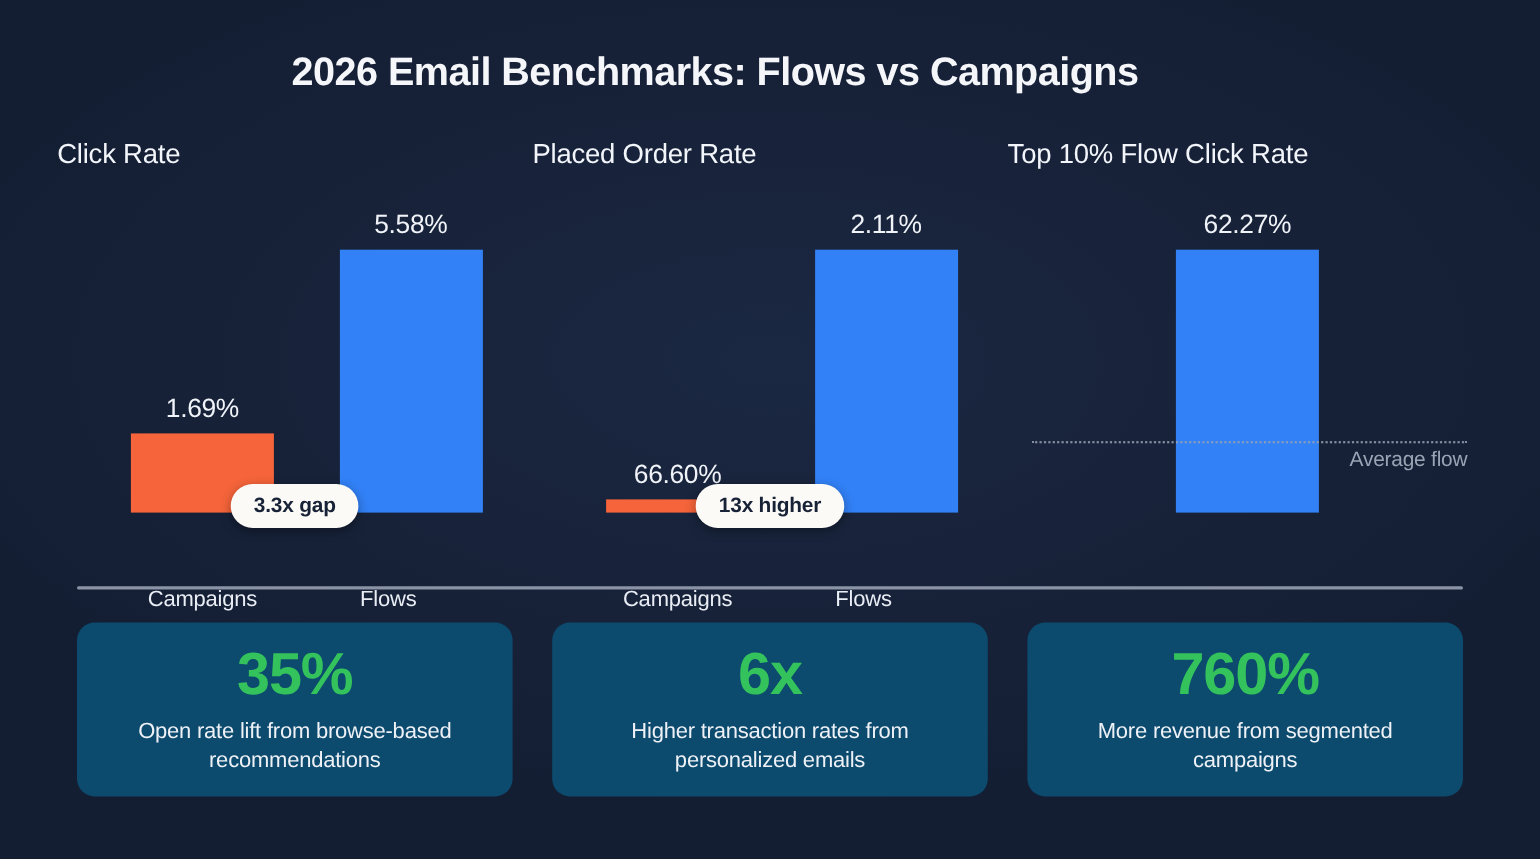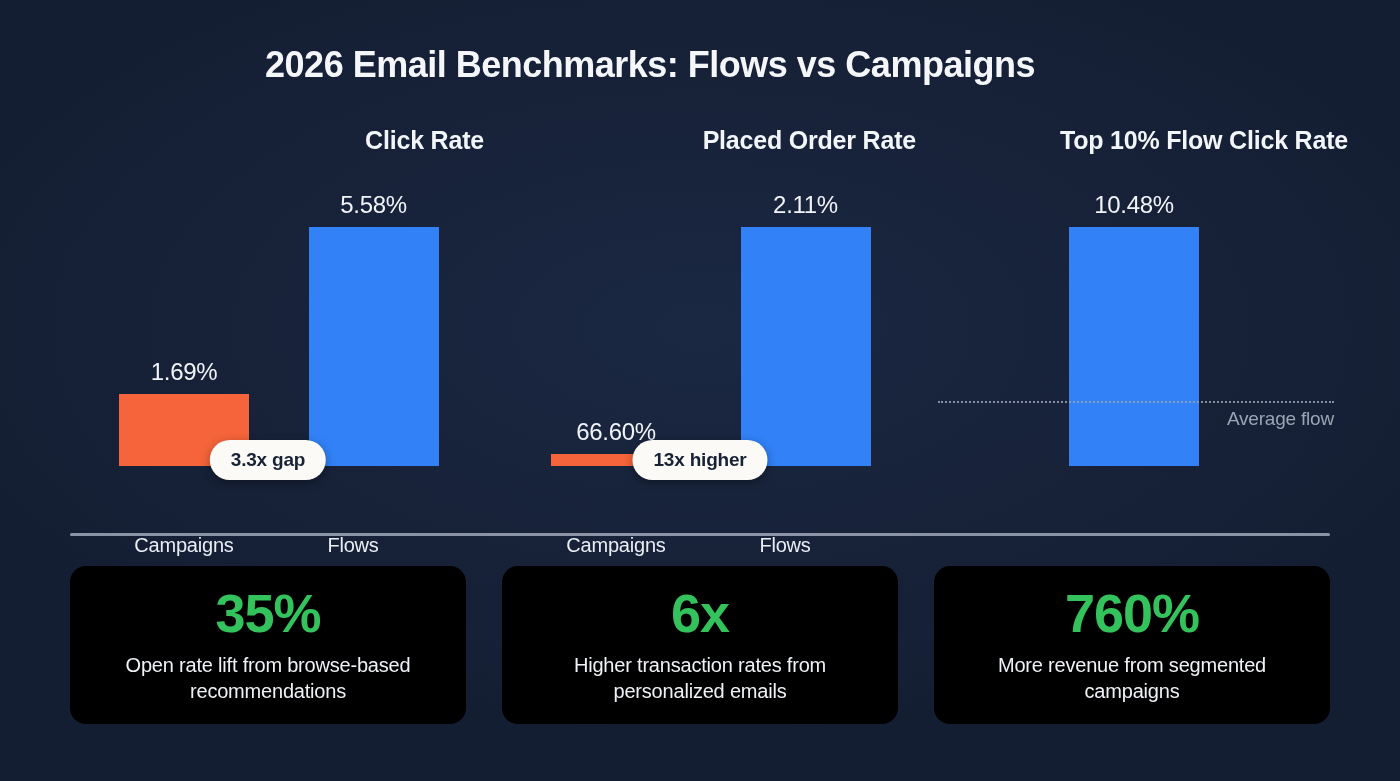--- a/index.html
+++ b/index.html
@@ -32,22 +32,22 @@
 
   
   .panels { position:absolute; left:0; top:126px; width:1400px; height:390px; }
   .panel { position:absolute; top:0; height:390px; }
   .panel-1 { left:52px;  width:432px; }
   .panel-2 { left:484px; width:432px; }
   .panel-3 { left:916px; width:432px; }
 
   .panel-title {
     position:absolute; left:0; top:0; width:100%;
-    text-align:right;
-    font-size:25px; font-weight:bold;
+    text-align:left;
+    font-size:25px; font-weight:normal;
     color:#f2f5fa;
     letter-spacing:-0.2px;
   }
 
   
   .plot { position:absolute; left:0; top:56px; width:100%; height:284px; }
 
   .bar-slot {
     position:absolute; bottom:0; width:130px;
     display:flex; flex-direction:column; align-items:center; justify-content:flex-end;
@@ -122,21 +122,21 @@
     position:absolute; left:70px; top:533px; width:1260px; height:3px;
     background:#8b94a6;
     border-radius:2px;
   }
 
   
   .cards { position:absolute; left:0; top:566px; width:1400px; height:158px; }
   .card {
     position:absolute; top:0;
     width:396px; height:158px;
-    background:#000000;
+    background:#0c4a6e;
     border-radius:16px;
     display:flex; flex-direction:column;
     align-items:center; justify-content:center;
     padding:0 20px;
   }
   .card-1 { left:70px; }
   .card-2 { left:502px; }
   .card-3 { left:934px; }
 
   .card-number {
@@ -213,21 +213,21 @@
 
         <div class="pill">13x higher</div>
       </div>
     </div>
 
     <div class="panel panel-3">
       <div class="panel-title">Top 10% Flow Click Rate</div>
       <div class="plot">
 
         <div class="bar-slot slot-solo">
-          <div class="bar-value">10.48%</div>
+          <div class="bar-value">62.27%</div>
           <div class="bar flows" style="height:239px;"></div>
         </div>
 
         <div class="refline"></div>
         <div class="ref-label">Average flow</div>
       </div>
     </div>
 
   </div>
 

